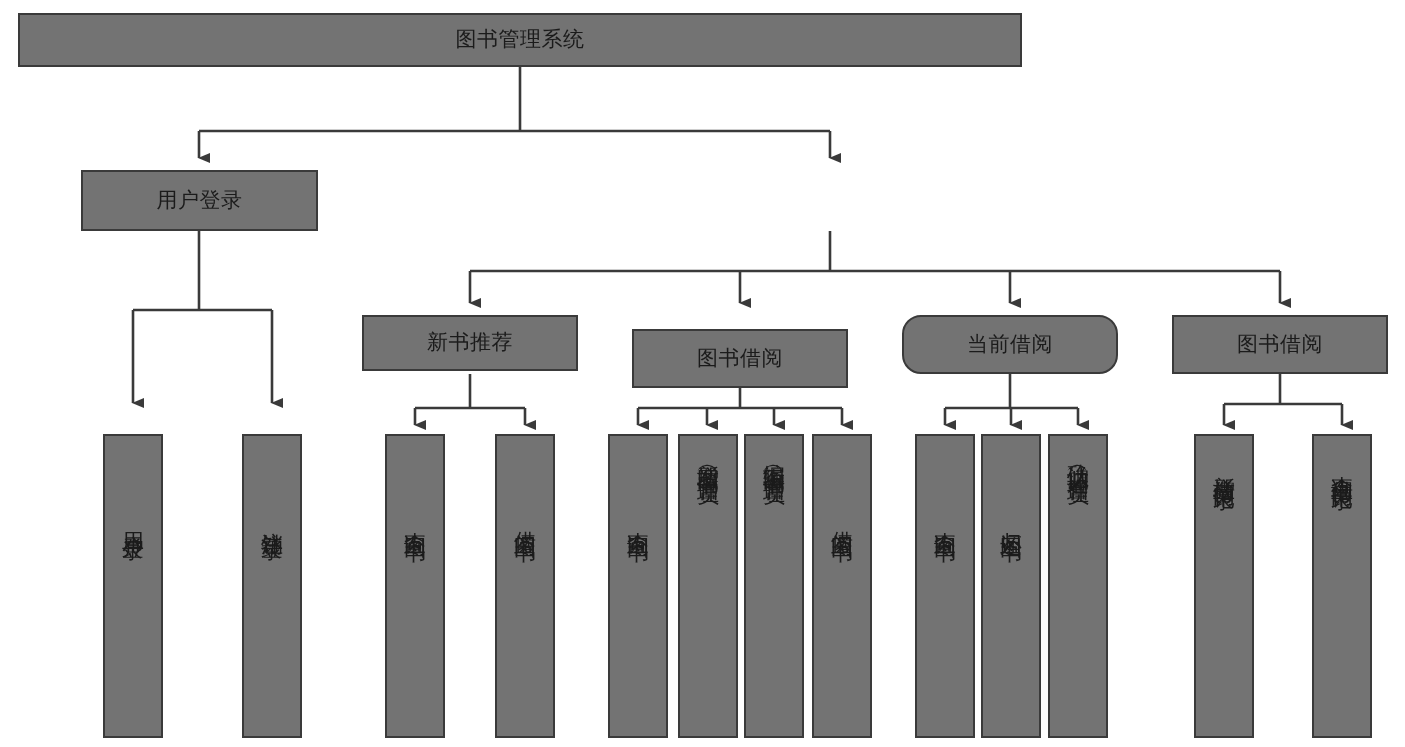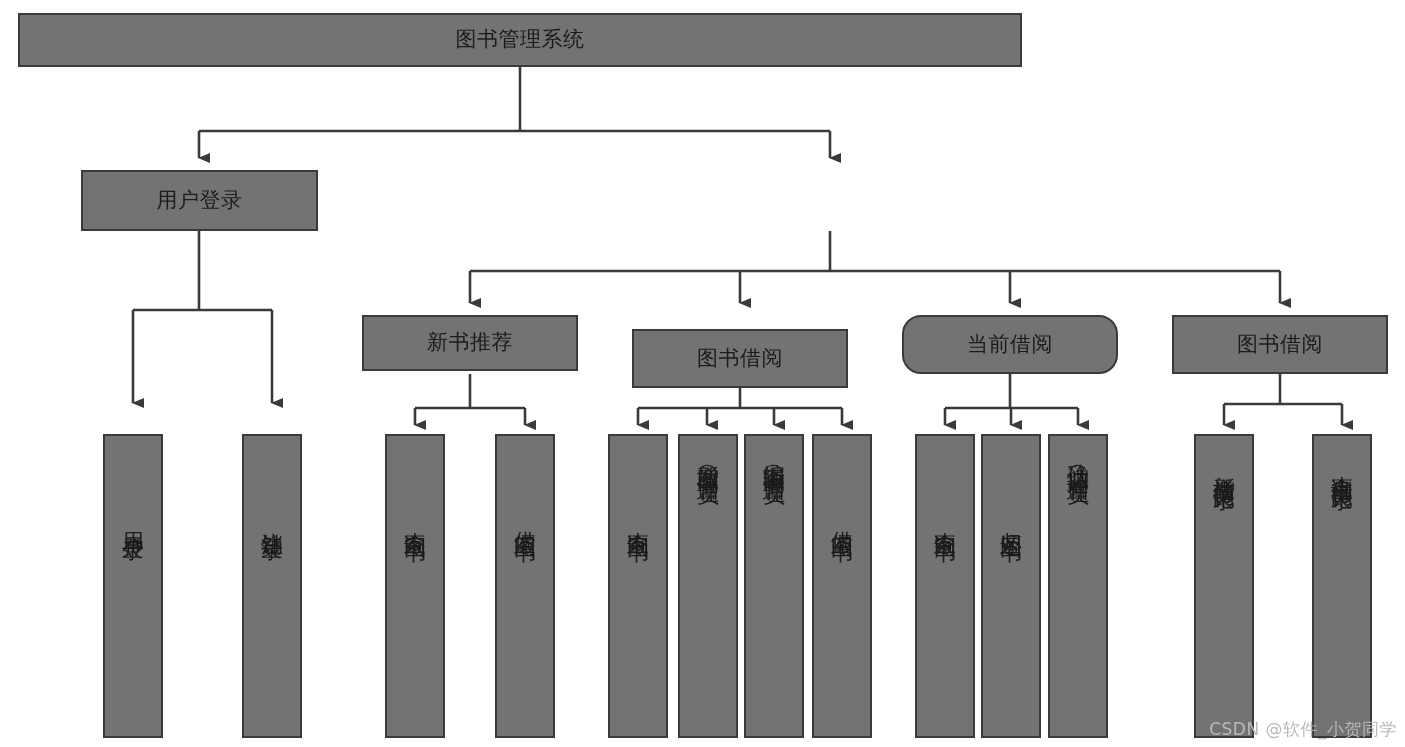--- a/index.html
+++ b/index.html
@@ -201,15 +201,14 @@
     <span class="node-label">确认归还（管理员）</span>
   </div>
 
   <div class="node-box vertical pad-small" style="left:1194px; top:434px; width:60px; height:304px;">
     <span class="node-label">新增借阅记录</span>
   </div>
   <div class="node-box vertical pad-small" style="left:1312px; top:434px; width:60px; height:304px;">
     <span class="node-label">查询借阅记录</span>
   </div>
 
-  <div class="watermark">CSDN @软件_小贺同学</div>
 
 </div>
 
 </body></html>

